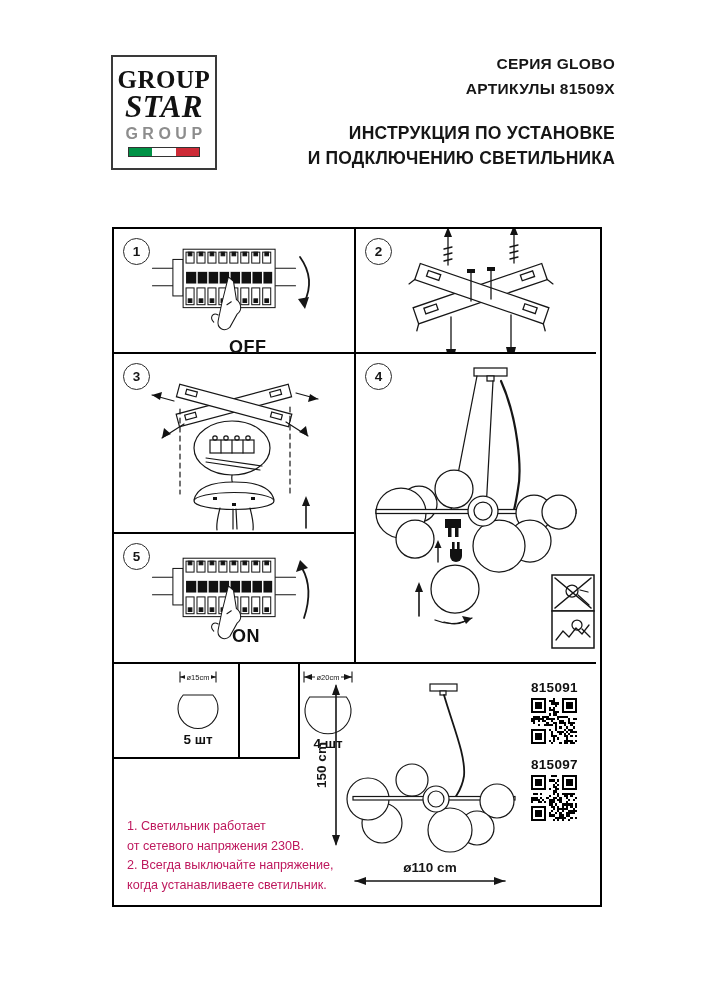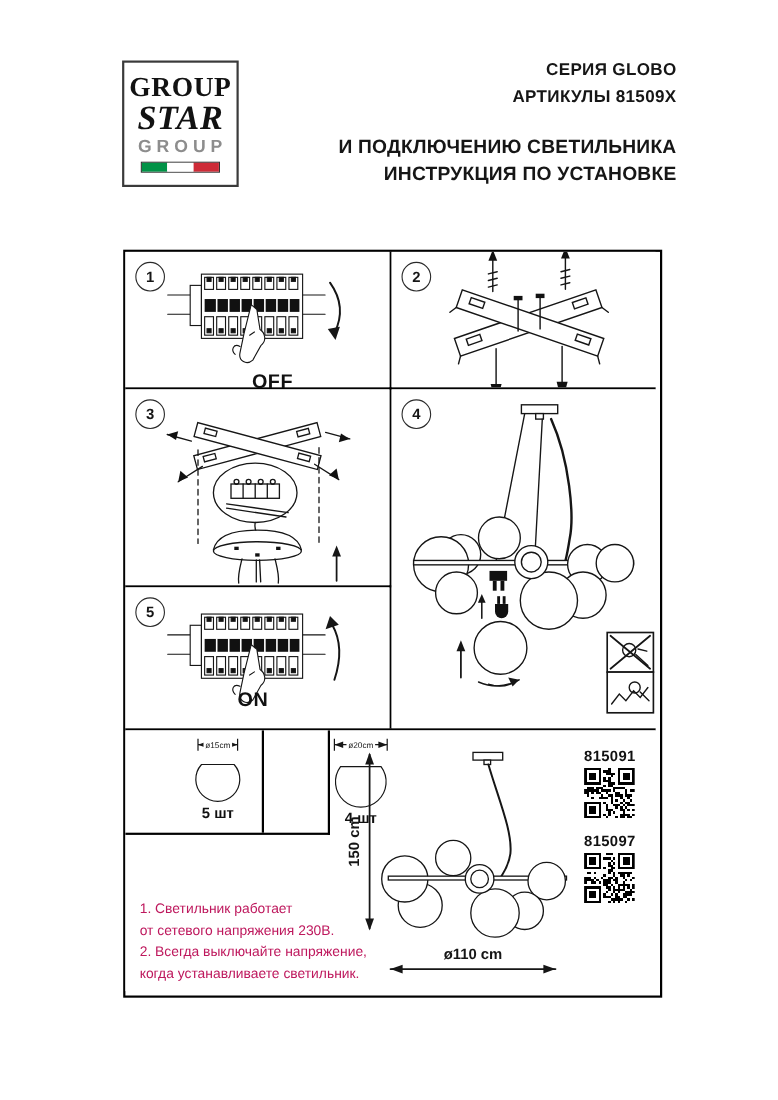--- a/index.html
+++ b/index.html
@@ -54,22 +54,22 @@
     <span style="background:#009246;"></span>
     <span style="background:#ffffff;"></span>
     <span style="background:#ce2b37;"></span>
   </div>
 </div>
 
 <div class="abs hdr-right">
   <div class="hdr-series">СЕРИЯ GLOBO</div>
   <div class="hdr-articles">АРТИКУЛЫ 81509X</div>
   <div class="hdr-title">
+    <div>ИНСТРУКЦИЯ ПО УСТАНОВКЕ</div>
     <div>И ПОДКЛЮЧЕНИЮ СВЕТИЛЬНИКА</div>
-    <div>ИНСТРУКЦИЯ ПО УСТАНОВКЕ</div>
   </div>
 </div>
 
 <div class="abs grid">
 
   <div class="gl" style="left:240px;top:0;width:2px;height:433px;"></div>
   <div class="gl" style="left:0;top:123px;width:482px;height:2px;"></div>
   <div class="gl" style="left:0;top:303px;width:242px;height:2px;"></div>
   <div class="gl" style="left:0;top:433px;width:482px;height:2px;"></div>
 
@@ -368,21 +368,21 @@
           <path d="M106,52 L97,88 L92,112 C90,122 100,128 108,121 L118,103 C126,97 123,87 117,83 L113,58 Z"></path>
           <path d="M92,104 C84,100 80,108 86,114"></path>
           <line x1="104" y1="90" x2="110" y2="86"></line>
         </g>
       </g>
       <g fill="#161616">
         <path d="M190,84 C196,66 196,48 188,34" fill="none" stroke-width="1.8"></path>
         <polygon points="182,38 186,26 194,34" stroke="none"></polygon>
       </g>
     </svg>
-    <div class="steplabel" style="left:102px;top:92px;text-align:center;">ON</div>
+    <div class="steplabel" style="left:118px;top:92px;text-align:center;">ON</div>
   </div>
 
   <div class="cell" id="pb">
     <div class="partsbox">
       <div class="partcell first">
         <svg width="80" height="62" viewBox="0 0 80 62" stroke="#161616" stroke-width="1.1" fill="none">
           <line x1="22" y1="2.5" x2="22" y2="13.5"></line>
             <line x1="58" y1="2.5" x2="58" y2="13.5"></line>
           <line x1="22" y1="8" x2="58" y2="8"></line>
           <polygon points="22,8 30,5 30,11" fill="#161616" stroke="none"></polygon>

